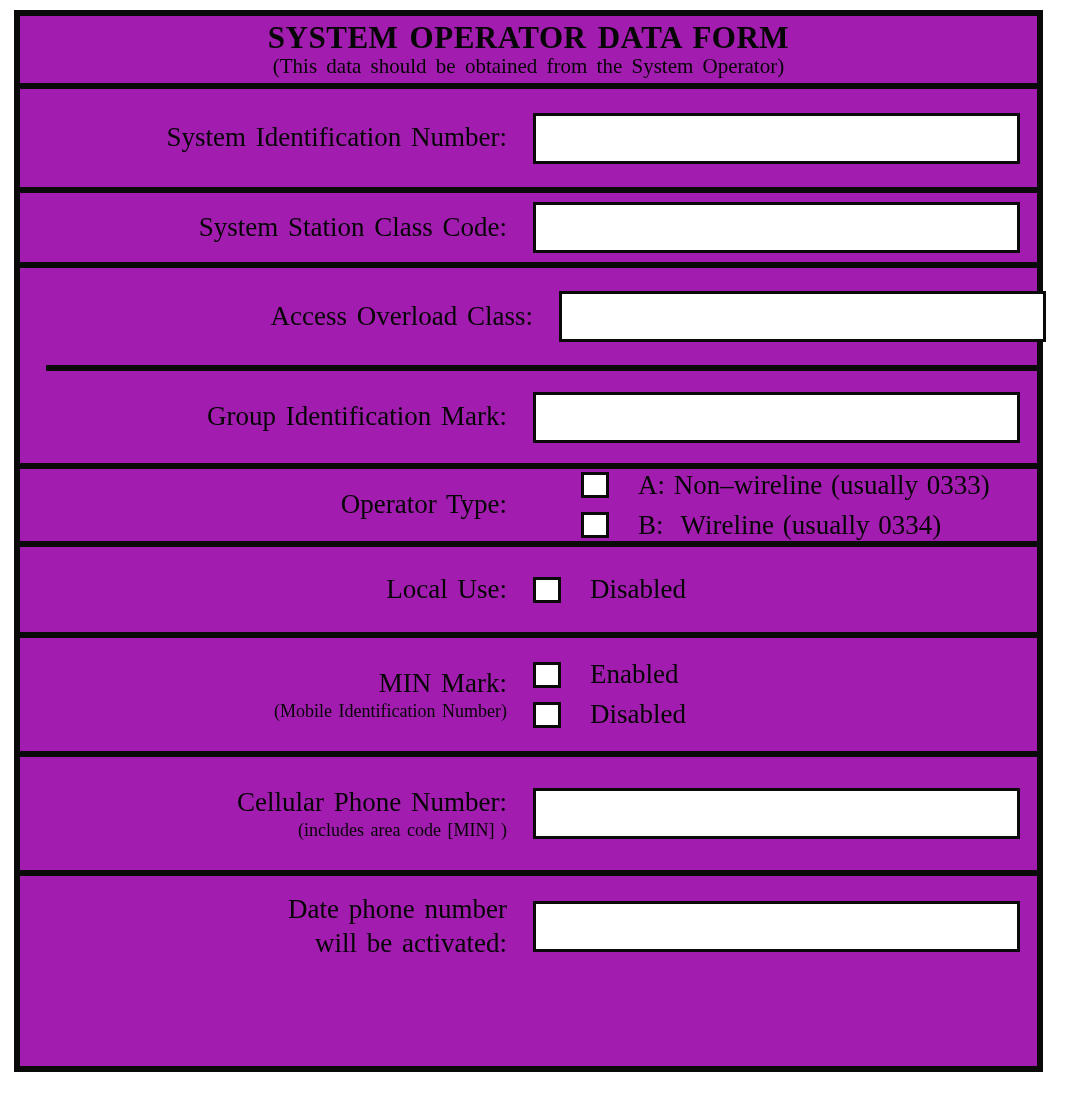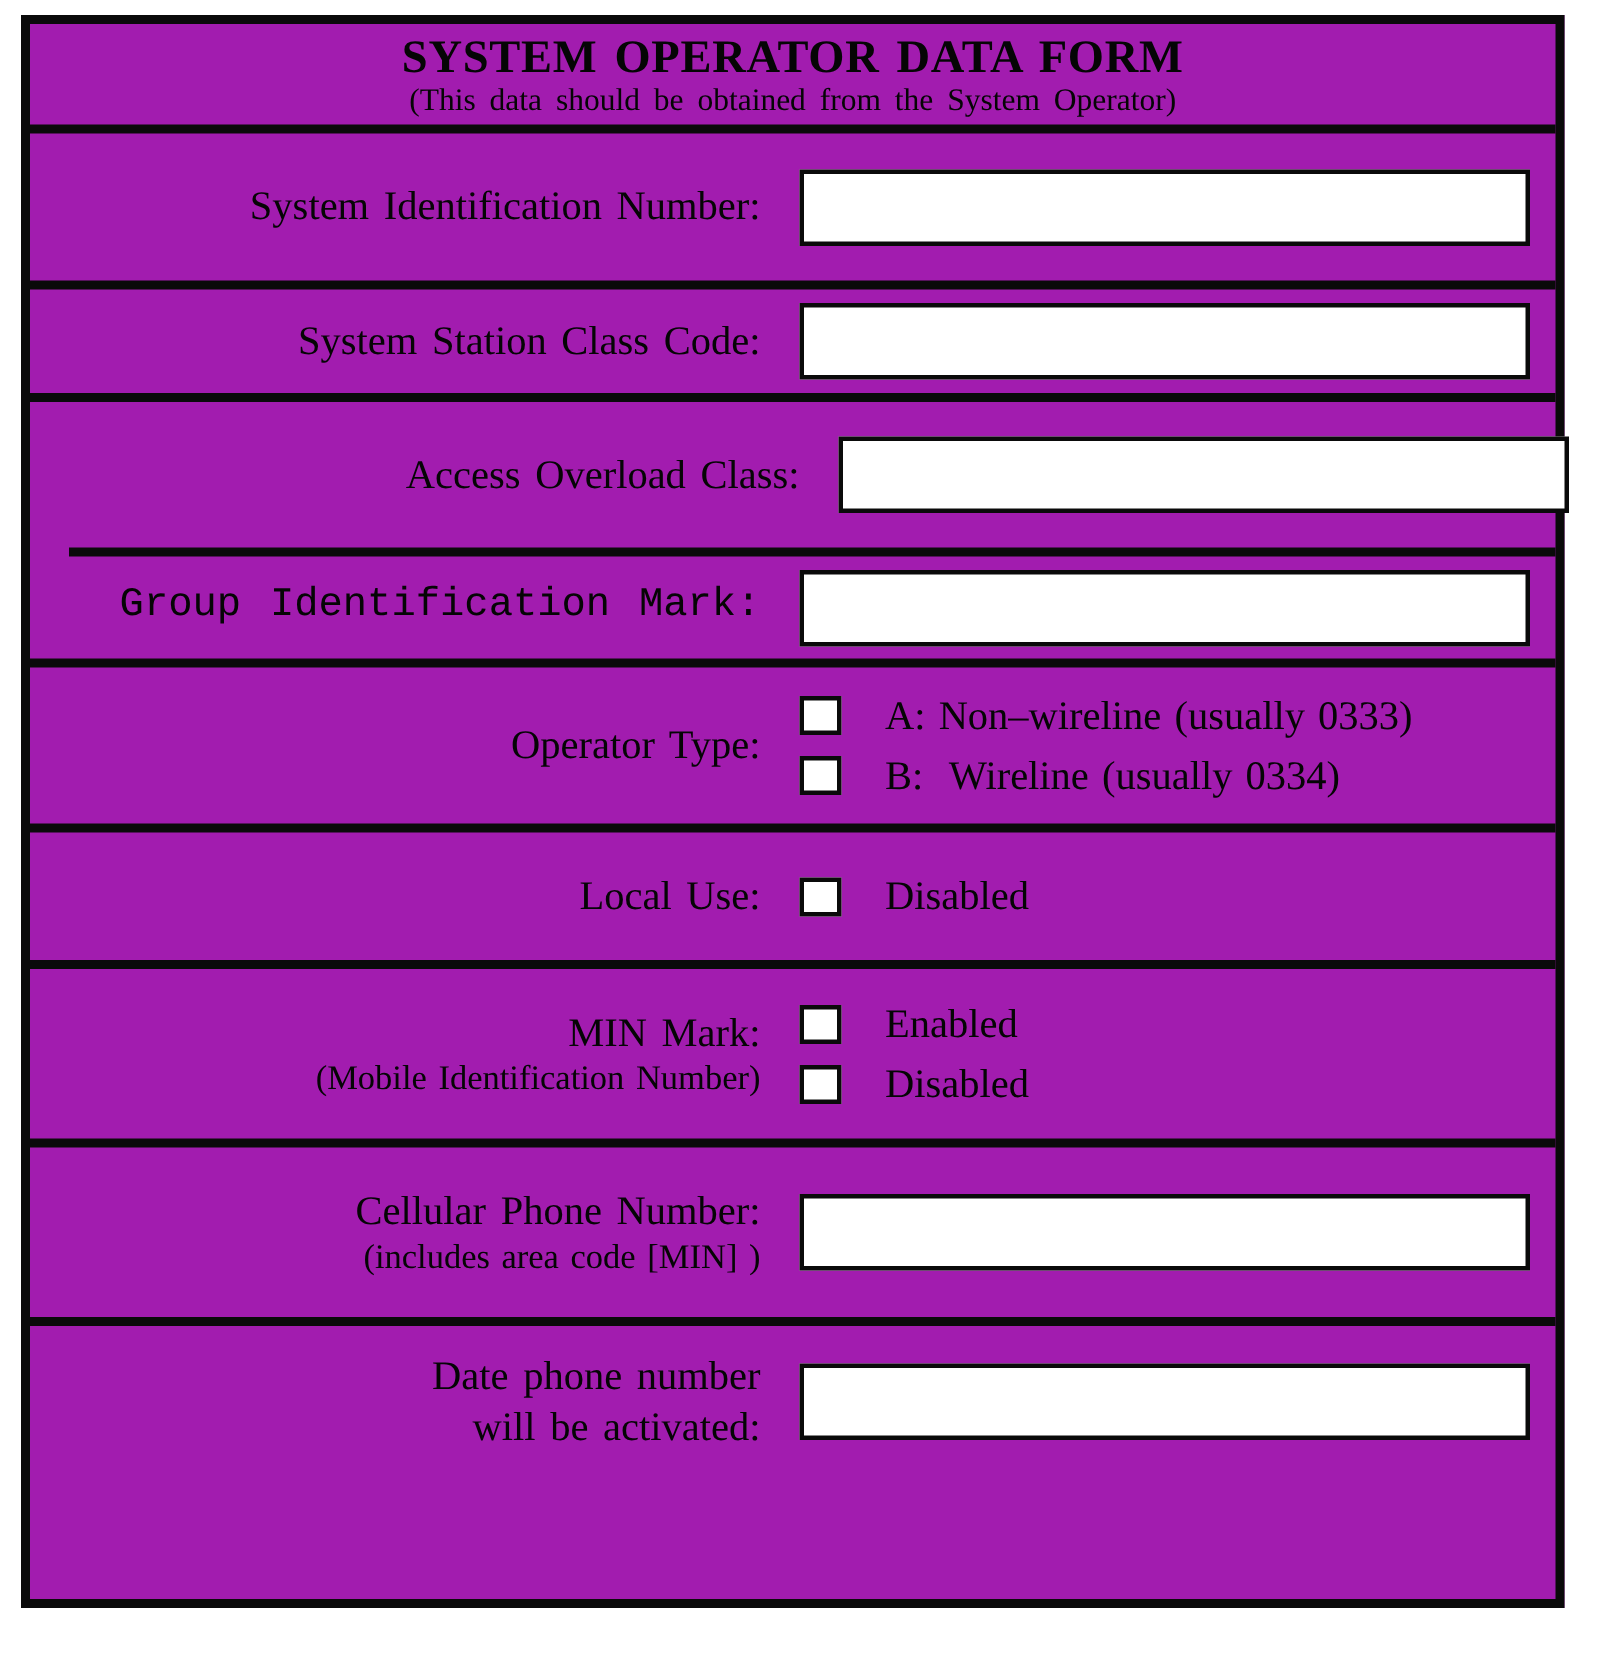--- a/index.html
+++ b/index.html
@@ -63,21 +63,21 @@
   }
   .label-cell {
     flex: 0 0 487px;
     box-sizing: border-box;
     text-align: right;
     font-size: 27px;
     word-spacing: 3px;
     line-height: 1.25;
   }
   .sublabel {
-    font-size: 23px;
+    font-size: 18px;
     word-spacing: 2px;
     line-height: 1.15;
   }
   .field-cell {
     flex: 1 1 auto;
     display: flex;
     align-items: center;
     padding-left: 26px;
   }
   .field-box {
@@ -111,22 +111,22 @@
     box-sizing: border-box;
     border: 3px solid #0a0a0a;
     background: #ffffff;
     flex: 0 0 auto;
     cursor: pointer;
   }
   
   .row-1 { height: 104px; }
   .row-2 { height: 75px; }
   .row-3 { height: 103px; margin-left: 26px; }
-  .row-4 { height: 74px; font-family: Liberation Mono, monospace; }
-  .row-5 { height: 110px; }
+  .row-4 { height: 98px; }
+  .row-5 { height: 78px; gap: 48px; }
   .row-6 { height: 91px; }
   .row-7 { height: 119px; }
   .row-8 { height: 119px; }
   .row-9 { height: 101px; }
 </style>
 </head>
 <body>
 
 <div class="form-frame">
 

